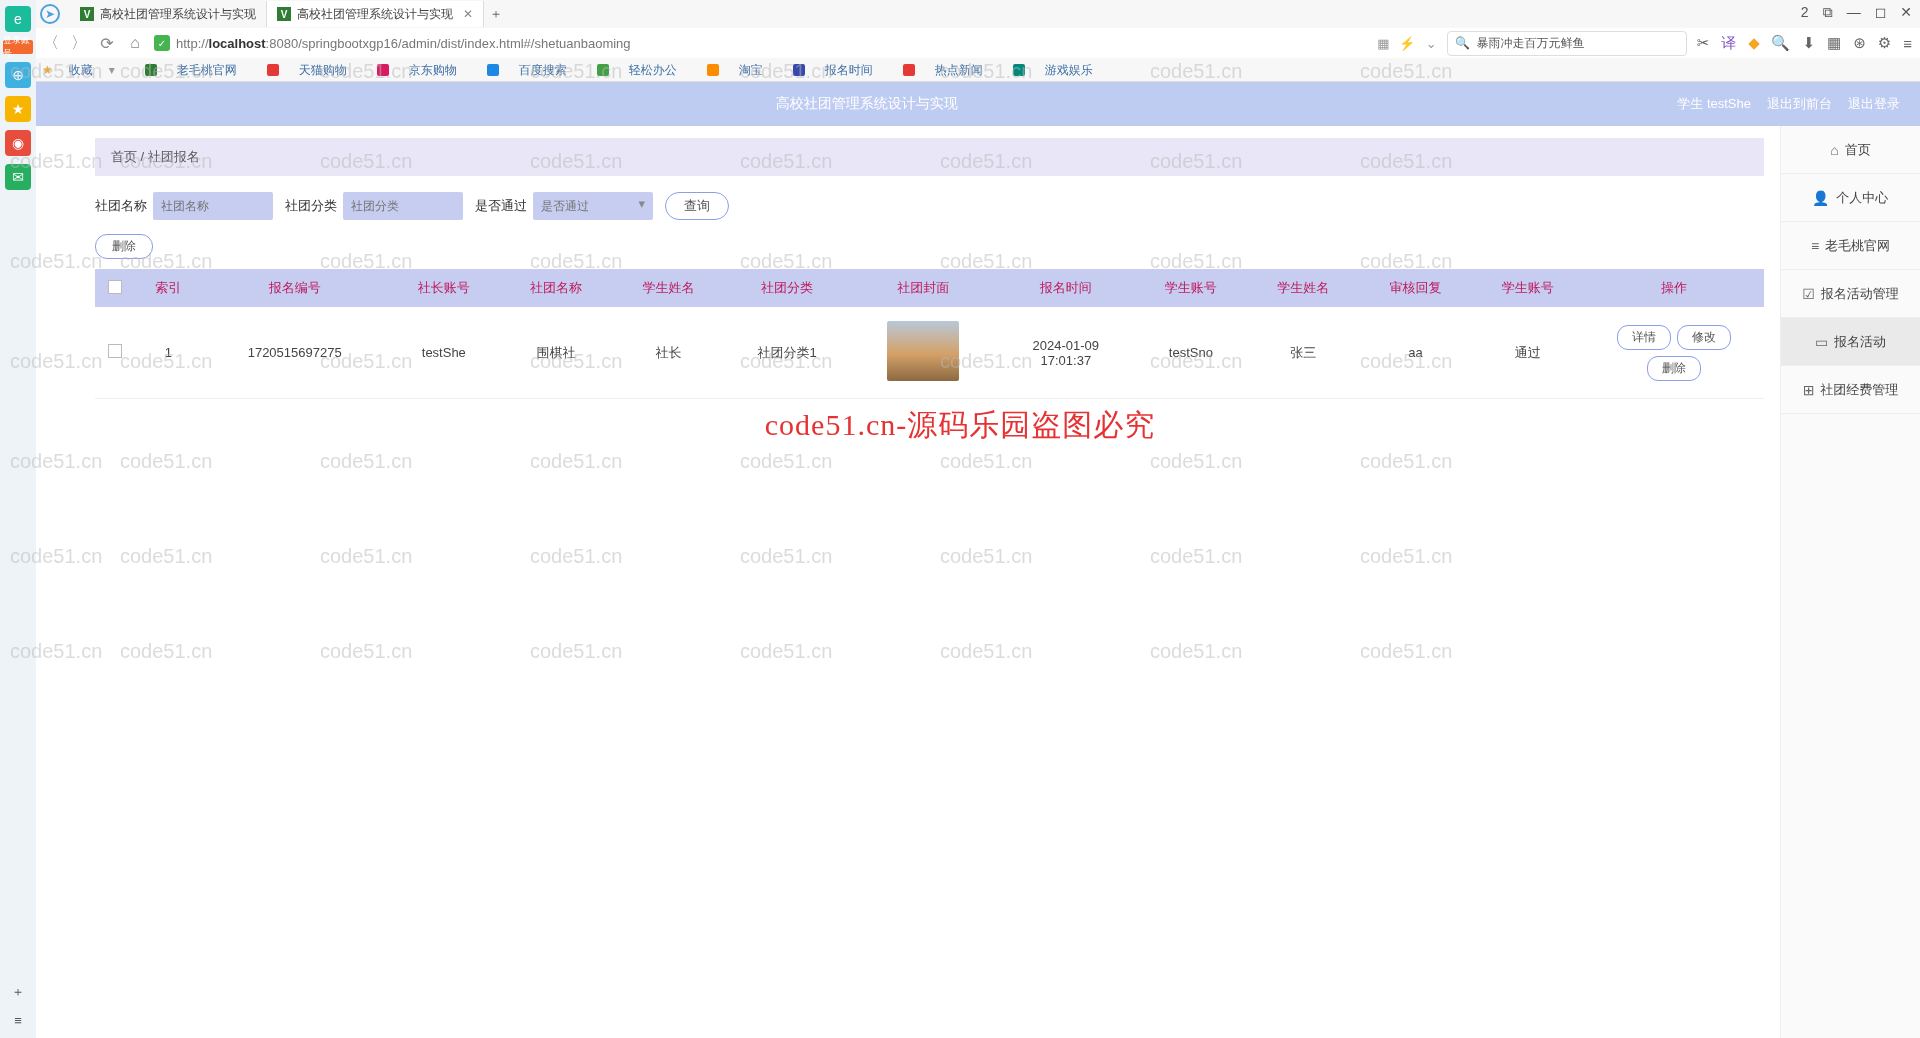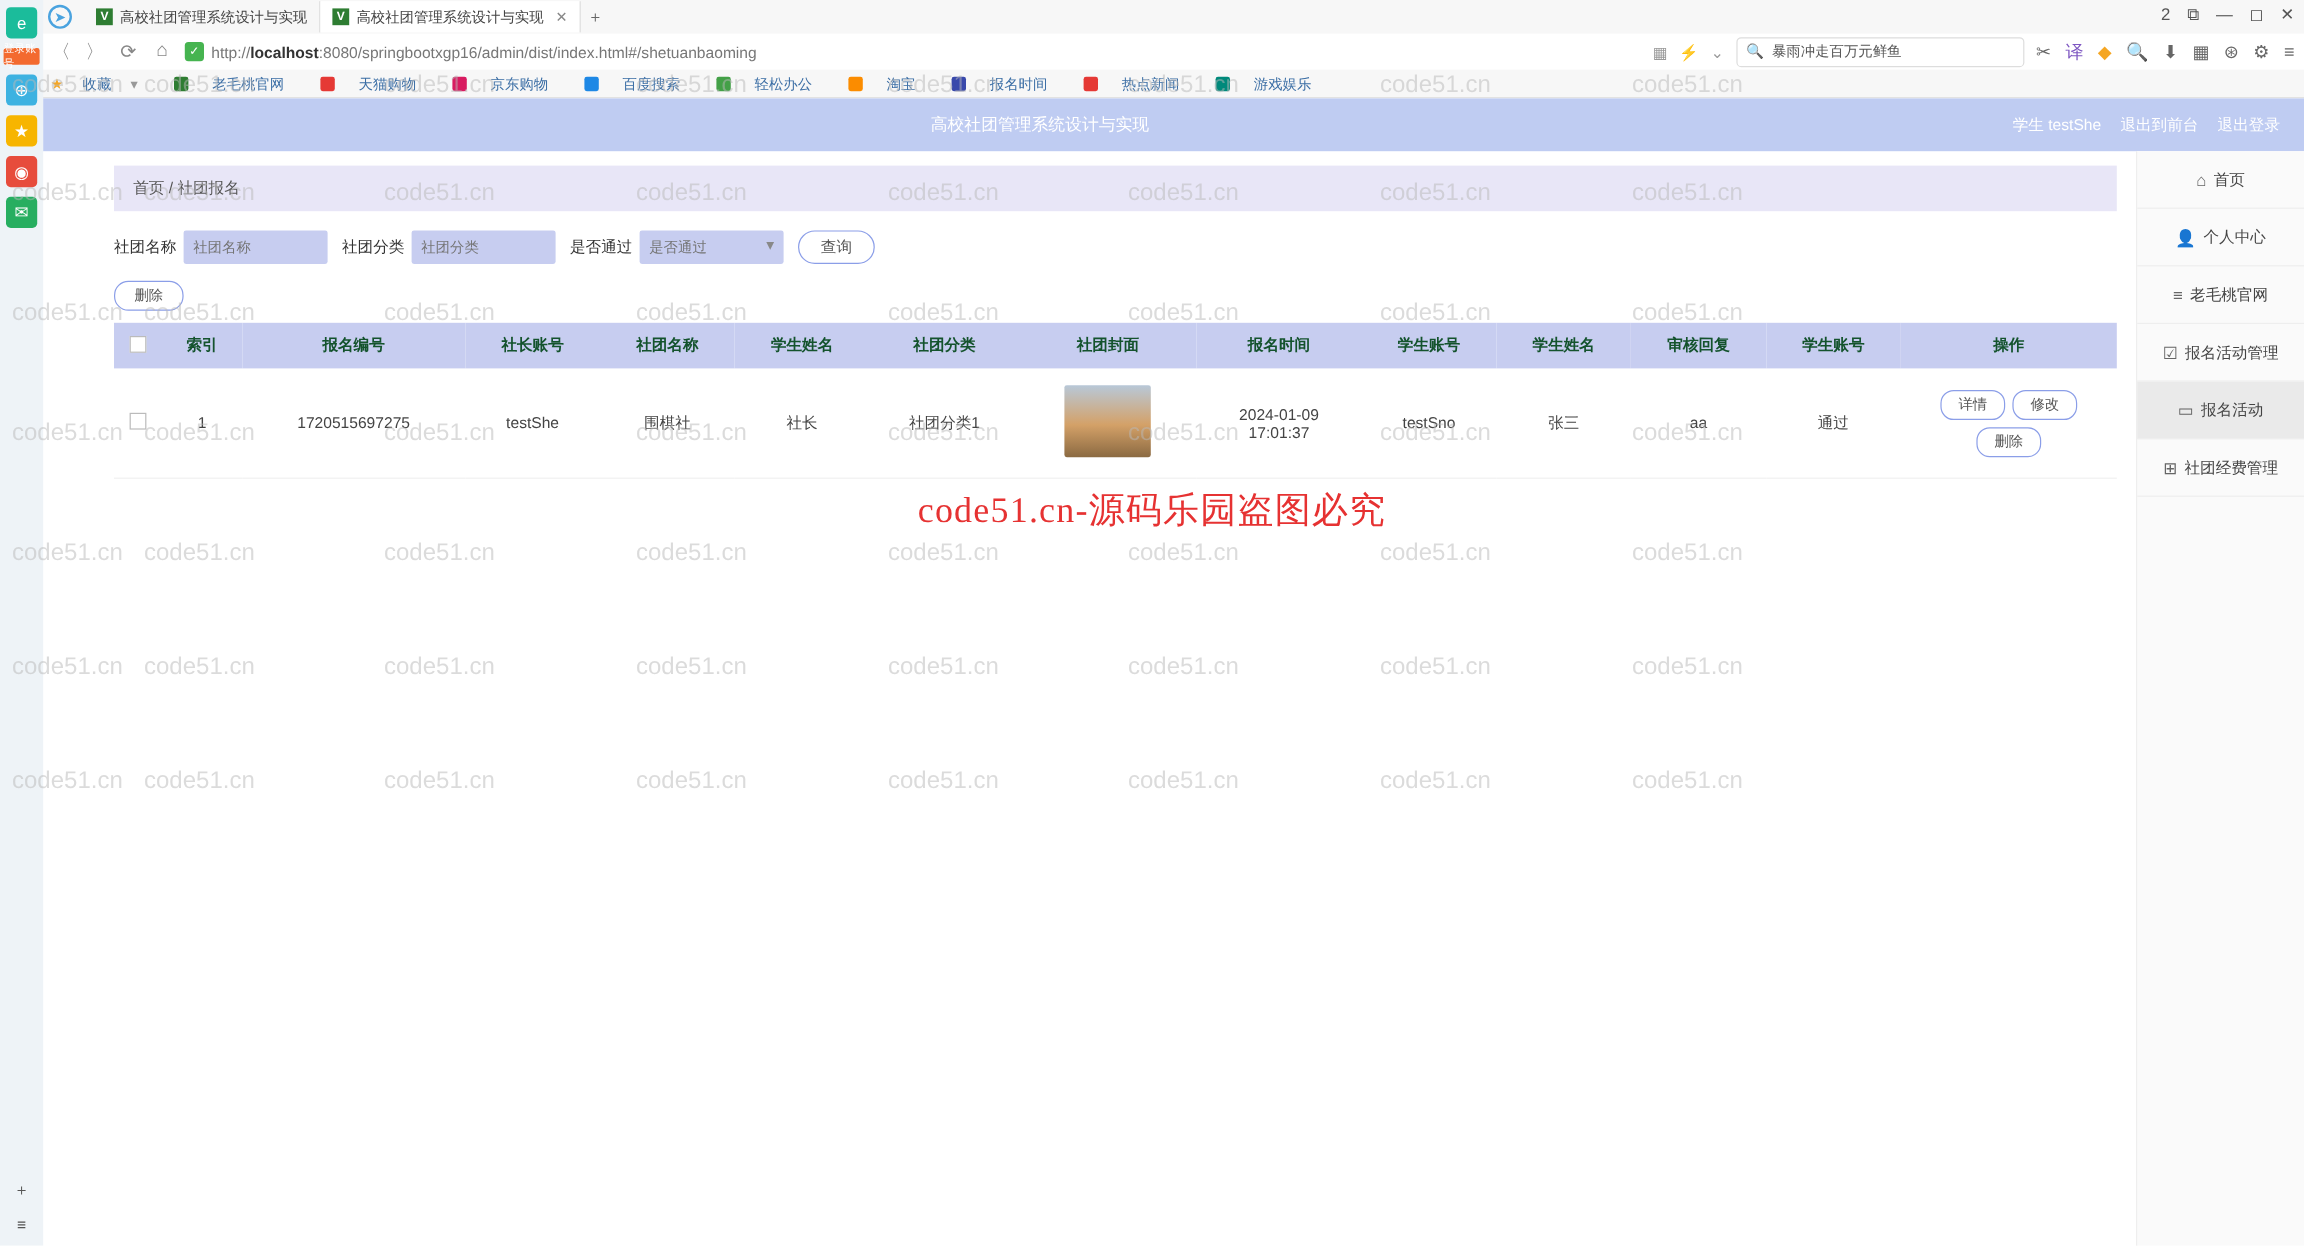--- a/index.html
+++ b/index.html
@@ -59,21 +59,21 @@
 .filters { display: flex; align-items: center; gap: 12px; margin-bottom: 14px; }
 .filter-group { display: flex; align-items: center; gap: 6px; }
 .filter-label { font-size: 13px; color: #333; }
 .filter-input, .filter-select { width: 120px; height: 28px; background: #c7cdf0; border: none; padding: 0 8px; font-size: 12px; color: #888; border-radius: 2px; }
 .filter-select { appearance: none; position: relative; }
 .query-btn { padding: 4px 18px; border: 1px solid #8b9ee8; border-radius: 14px; background: #fff; color: #555; cursor: pointer; font-size: 13px; }
 
 .delete-btn { padding: 3px 16px; border: 1px solid #8b9ee8; border-radius: 12px; background: #fff; color: #555; cursor: pointer; font-size: 12px; margin-bottom: 10px; display: inline-block; }
 
 .data-table { width: 100%; border-collapse: collapse; }
-.data-table th { background: #c7cdf0; color: #14532d; font-weight: 700; font-size: 13px; padding: 10px 6px; text-align: center; }
+.data-table th { background: #c7cdf0; color: #be185d; font-weight: 400; font-size: 13px; padding: 10px 6px; text-align: center; }
 .data-table td { padding: 14px 6px; text-align: center; font-size: 13px; color: #444; border-bottom: 1px solid #f0f0f0; }
 .data-table .chk { width: 14px; height: 14px; border: 1px solid #bbb; display: inline-block; background: #fff; }
 .thumb { width: 72px; height: 60px; background: linear-gradient(to bottom, #b8c8d8 0%, #d4a168 55%, #8b6a42 100%); display: inline-block; border-radius: 2px; }
 .action-btns { display: flex; flex-wrap: wrap; gap: 6px; justify-content: center; }
 .action-btn { padding: 3px 14px; border: 1px solid #8b9ee8; border-radius: 11px; background: #fff; color: #555; cursor: pointer; font-size: 12px; }
 
 .watermark-center { position: absolute; top: 405px; left: 50%; transform: translateX(-50%); font-size: 30px; color: #e63232; font-weight: 500; letter-spacing: 1px; pointer-events: none; font-family: "SimSun", serif; }
 .wm-bg { position: absolute; color: #b9b9b9; font-size: 20px; pointer-events: none; opacity: 0.5; }
 </style>
 </head>

